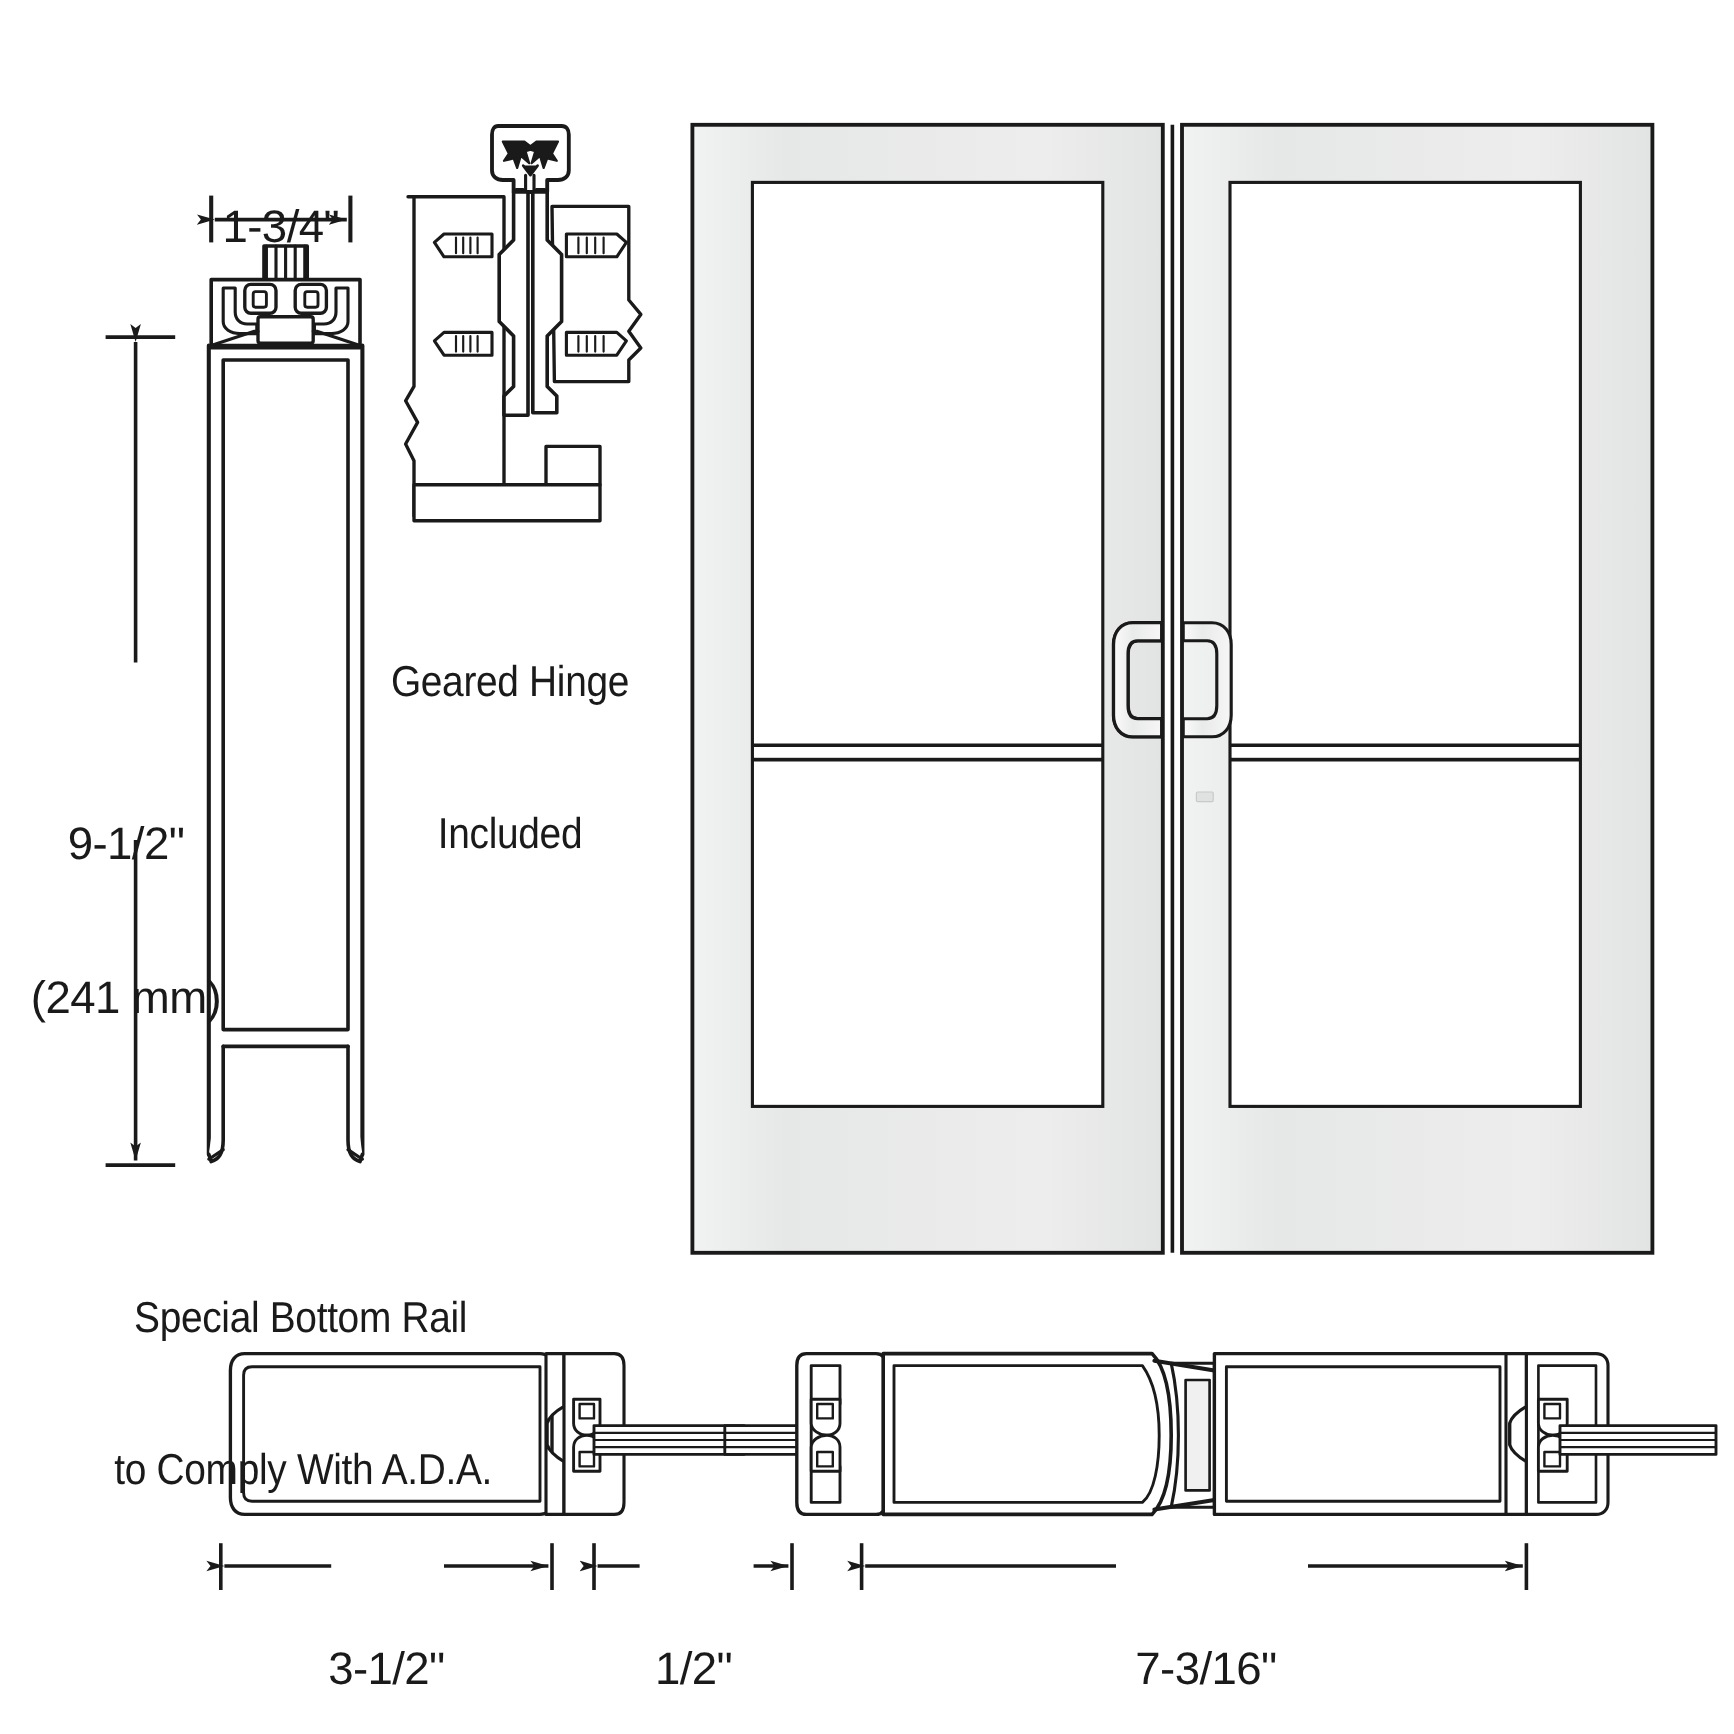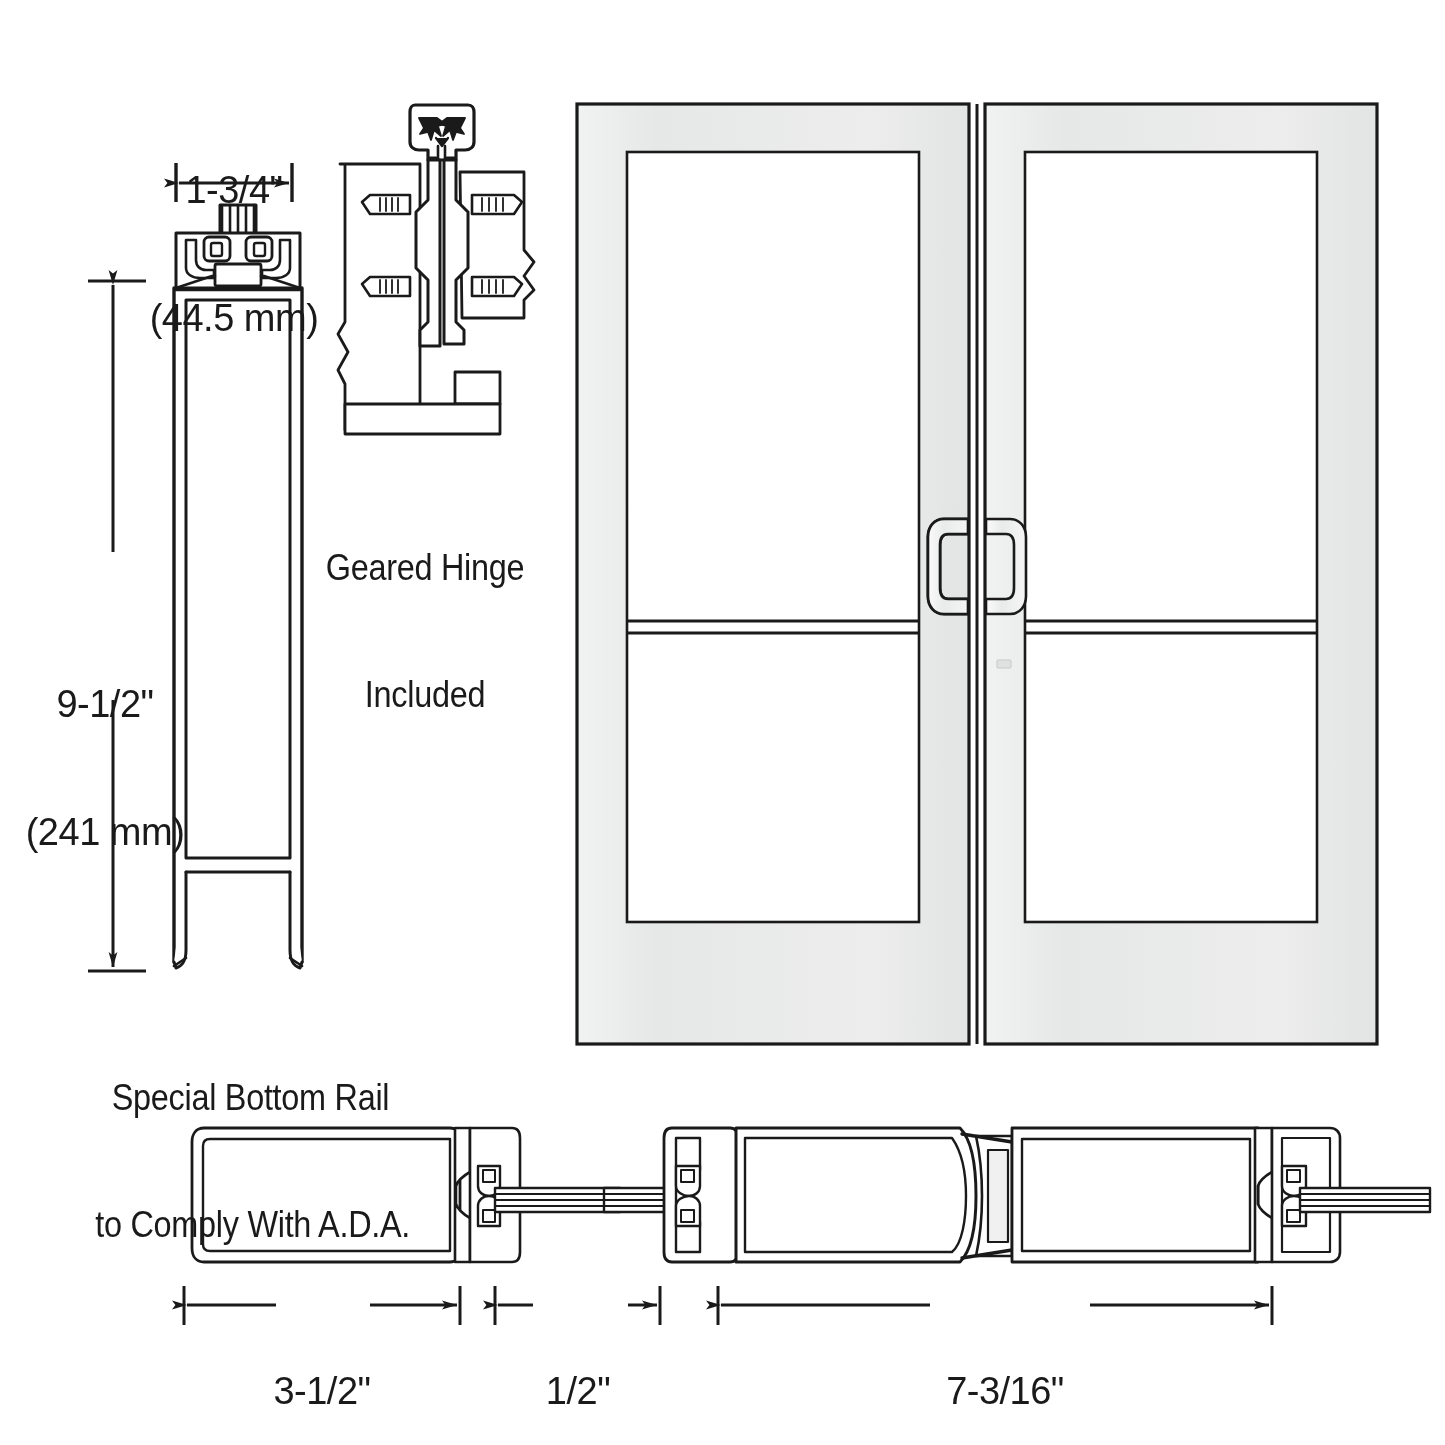--- a/index.html
+++ b/index.html
@@ -315,21 +315,20 @@
     <g stroke="#1a1a1a" fill="none" stroke-width="3">
       <line x1="718" y1="1286" x2="718" y2="1325"></line>
       <line x1="1272" y1="1286" x2="1272" y2="1325"></line>
       <line x1="721" y1="1305" x2="930" y2="1305" marker-start="url(#arrHead)"></line>
       <line x1="1090" y1="1305" x2="1269" y2="1305" marker-end="url(#arrHead)"></line>
     </g>
   </svg>
 
   <div class="dimtext dim-lg" style="left:84px; top:84px; width:300px;">
     <span class="lbl-line">1-3/4"</span>
-    <span class="lbl-line">(44.5 mm)</span>
   </div>
 
   <div class="dimtext dim-lg" style="left:-10px; top:598px; width:230px;">
     <span class="lbl-line">9-1/2"</span>
     <span class="lbl-line">(241 mm)</span>
   </div>
 
   <div class="caption caption-narrow" style="left:305px; top:462px; width:240px;">
     <span class="lbl-line">Geared Hinge</span>
     <span class="lbl-line">Included</span>

